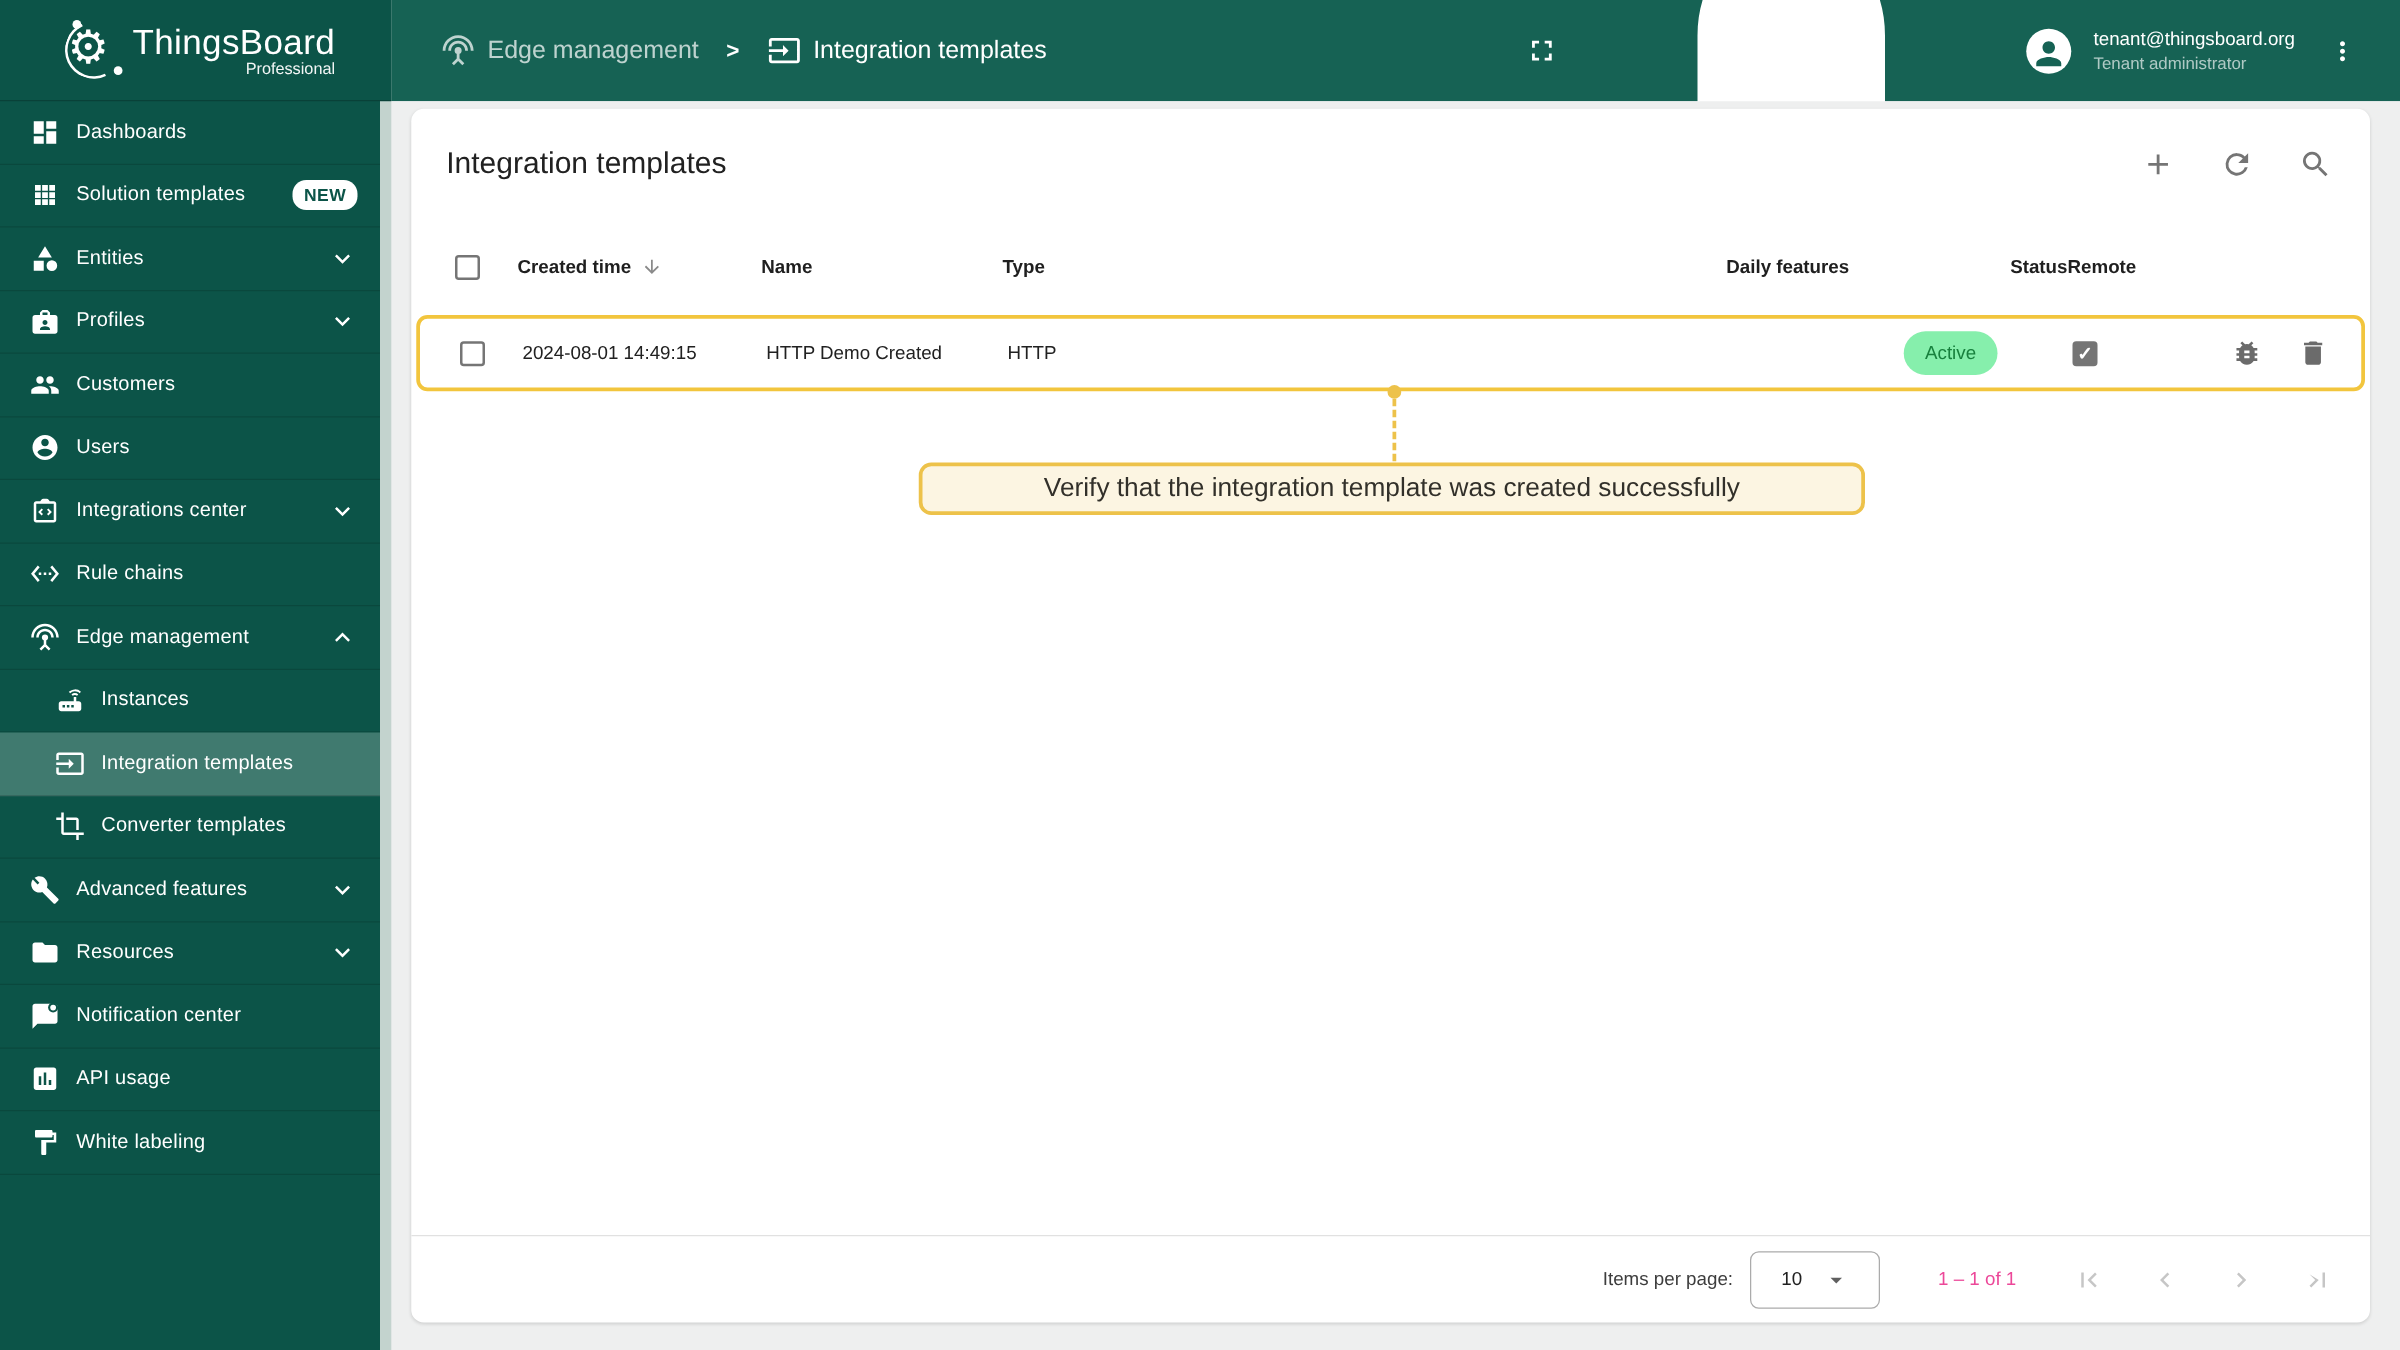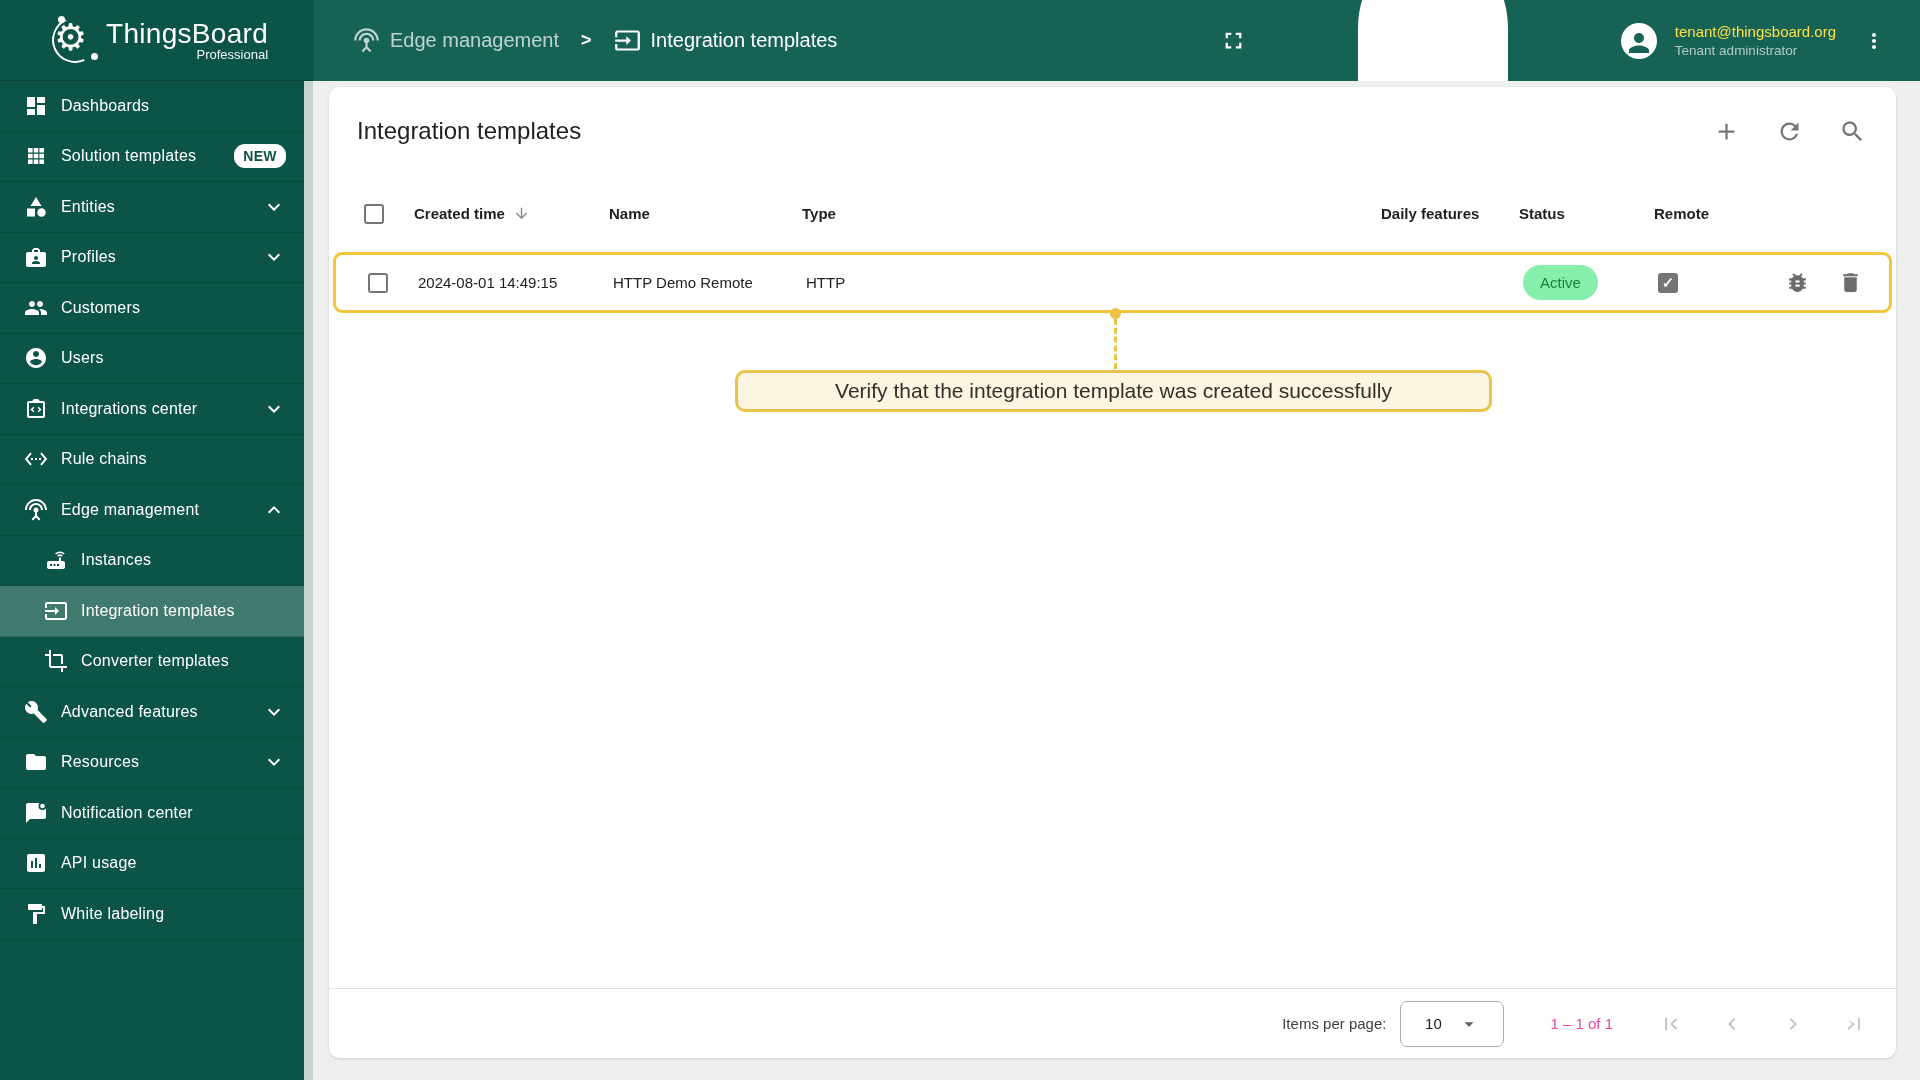--- a/index.html
+++ b/index.html
@@ -37,41 +37,41 @@
   .crumb-label { font-size:20px; margin-left:10px; white-space:nowrap; }
   .crumb.muted { color:rgba(255,255,255,.72); }
   .crumb.current { color:#fff; }
   .crumb-sep { color:#fff; font-size:18px; font-weight:700; margin:0 22px; }
   .topbar-right { margin-left:auto; display:flex; align-items:center; }
   .tb-icon-btn { color:#fff; width:27px; height:27px; cursor:pointer; }
   .bell-wrap { position:relative; margin-left:36px; }
   .avatar { width:36px; height:36px; background:#fff; border-radius:50%; margin-left:38px; position:relative; overflow:hidden; }
   .avatar .icn { position:absolute; left:3px; top:5px; width:30px; height:30px; color:#166254; }
   .user-block { margin-left:18px; display:flex; flex-direction:column; }
-  .user-email { color:#fde047; font-size:15px; line-height:20px; }
+  .user-email { color:#ffffff; font-size:15px; line-height:20px; }
   .user-role { color:rgba(255,255,255,.66); font-size:13.5px; line-height:18px; }
   .kebab { width:24px; height:24px; color:#fff; margin-left:26px; cursor:pointer; }
 
   
   .content { flex:1; position:relative; background:#eeefef; padding:6px 24px 22px 16px; }
   .card { position:relative; background:#fff; border-radius:10px; height:971px; box-shadow:0 1px 3px rgba(0,0,0,.14); overflow:hidden; }
   .card-header { height:88px; display:flex; align-items:center; padding:0 30px 0 28px; }
   .page-title { font-size:24px; color:#212121; font-weight:400; }
   .card-tools { margin-left:auto; display:flex; align-items:center; gap:36px; }
   .tool-btn { width:27px; height:27px; color:#757575; cursor:pointer; }
 
   .thead-row { height:77px; display:flex; align-items:center; padding:0 5px; }
   .hcell { font-size:15px; font-weight:700; color:#1f1f1f; display:flex; align-items:center; }
   .sort-arrow { width:17px; height:17px; color:#8a8a8a; margin-left:8px; }
   .c-check { width:80px; padding-left:30px; }
   .c-time  { width:195px; }
   .c-name  { width:193px; }
   .c-type  { width:579px; }
   .c-daily { width:138px; }
-  .c-status{ width:135px; }
+  .c-status{ width:135px;justify-content:flex-end; }
   .c-remote{ width:115px; }
   .c-actions{ flex:1; display:flex; justify-content:flex-end; gap:28px; padding-right:26px; }
 
   .data-row { height:61px; margin:0 4px; border:3px solid #f2c53d; border-radius:9px; display:flex; align-items:center; padding:0 0 0 2px; background:#fff; }
   .dcell { font-size:15px; color:#212121; }
   .checkbox { width:20px; height:20px; border:2px solid #757575; border-radius:3px; background:#fff; cursor:pointer; }
   .checkbox.checked { background:#757575; display:flex; align-items:center; justify-content:center; color:#fff; font-size:15px; font-weight:700; }
   .chip { display:inline-block; background:#86efac; color:#17803d; font-size:15px; padding:9px 17px; border-radius:19px; }
   .row-action { width:25px; height:25px; color:#6b6b6b; cursor:pointer; }
 
@@ -389,21 +389,21 @@
             <span class="hcell c-remote">
               <span>Remote</span>
             </span>
           </div>
 
         <div class="data-row">
           <span class="hcell c-check">
             <span class="checkbox"></span>
           </span>
           <span class="dcell c-time">2024-08-01 14:49:15</span>
-          <span class="dcell c-name">HTTP Demo Remote</span>
+          <span class="dcell c-name">HTTP Demo Created</span>
           <span class="dcell c-type">HTTP</span>
           <span class="dcell c-daily"></span>
           <span class="dcell c-status">
             <span class="chip">Active</span>
           </span>
           <span class="dcell c-remote">
             <span class="checkbox checked">✓</span>
           </span>
           <span class="c-actions">
             <span class="row-action">

